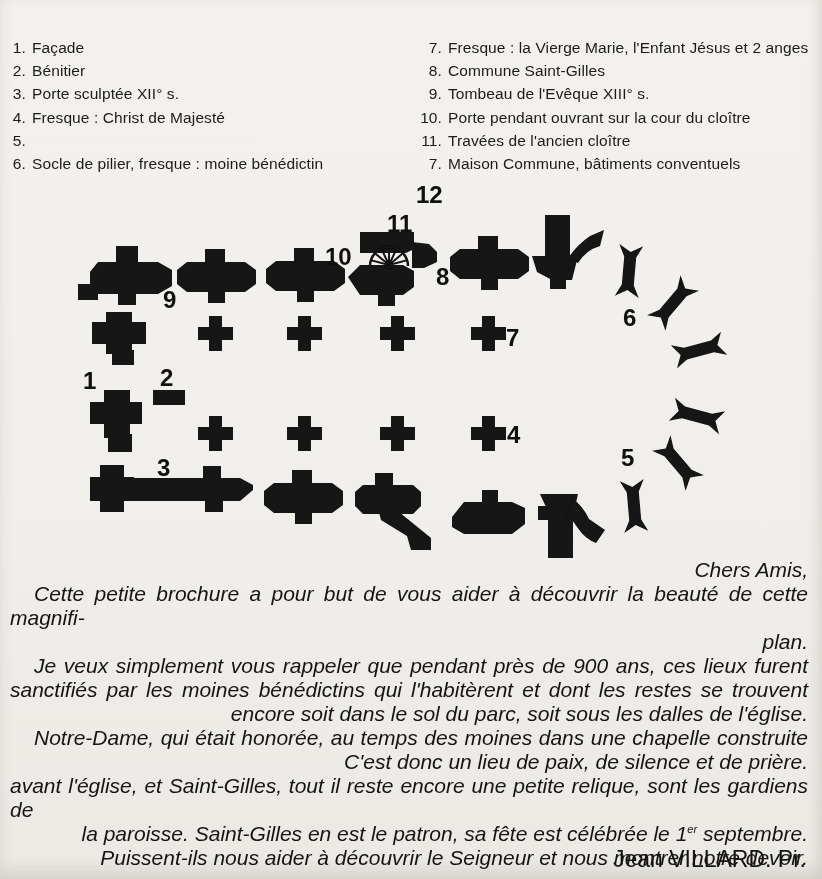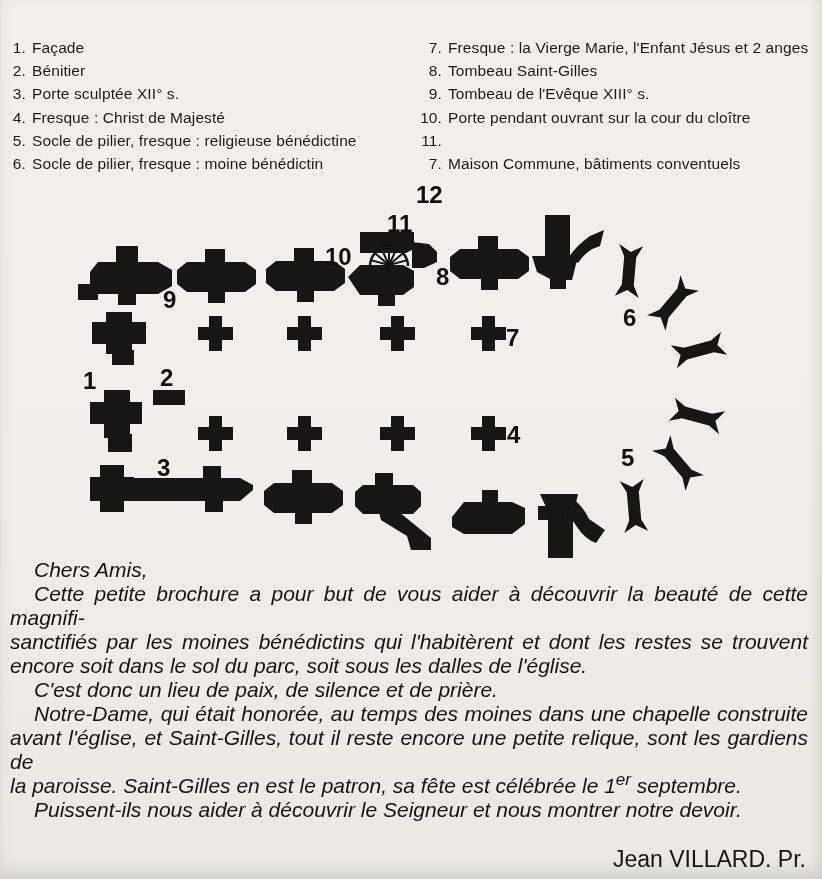--- a/index.html
+++ b/index.html
@@ -21,24 +21,24 @@
   .plan{position:absolute;left:0;top:172px;width:822px;height:390px;}
   .plan path,.plan rect,.plan polygon,.plan circle{fill:#121212;}
   .plan .stroke{fill:none;stroke:#121212;}
   .plan text{font:bold 24px "Liberation Sans",sans-serif;fill:#101010;}
   
   .letter{
     position:absolute;left:10px;top:558px;width:798px;
     font-style:italic;font-size:21px;line-height:24px;letter-spacing:0;
     color:#141414;
   }
-  .ln{white-space:nowrap;}
+  .ln{white-space:nowrap;text-align:right;}
   .ln.j{white-space:normal;text-align:justify;text-align-last:justify;}
   .ln.ind{text-indent:24px;}
-  .ln sup{font-size:17px;line-height:0;}
+  .ln sup{font-size:11px;line-height:0;}
   .signature{
     position:absolute;right:16px;top:846px;
     font-size:23px;font-style:normal;color:#141414;
   }
 </style>
 </head>
 <body>
 
 <div class="page">
 
@@ -54,46 +54,46 @@
     <div class="lrow">
         <span class="lnum">3.</span>
         <span class="ltxt">Porte sculptée XII° s.</span>
       </div>
     <div class="lrow">
         <span class="lnum">4.</span>
         <span class="ltxt">Fresque : Christ de Majesté</span>
       </div>
     <div class="lrow">
         <span class="lnum">5.</span>
-        <span class="ltxt">Socle de pilier, fresque : religieuse bénédictine</span>
       </div>
     <div class="lrow">
         <span class="lnum">6.</span>
         <span class="ltxt">Socle de pilier, fresque : moine bénédictin</span>
       </div>
   </div>
   <div class="legend-col legend-right">
     <div class="lrow">
         <span class="lnum">7.</span>
         <span class="ltxt">Fresque : la Vierge Marie, l'Enfant Jésus et 2 anges</span>
       </div>
     <div class="lrow">
         <span class="lnum">8.</span>
-        <span class="ltxt">Tombeau Saint-Gilles</span>
+        <span class="ltxt">Commune Saint-Gilles</span>
       </div>
     <div class="lrow">
         <span class="lnum">9.</span>
         <span class="ltxt">Tombeau de l'Evêque XIII° s.</span>
       </div>
     <div class="lrow">
         <span class="lnum">10.</span>
         <span class="ltxt">Porte pendant ouvrant sur la cour du cloître</span>
       </div>
     <div class="lrow">
         <span class="lnum">11.</span>
+        <span class="ltxt">Travées de l'ancien cloître</span>
       </div>
     <div class="lrow">
         <span class="lnum">7.</span>
         <span class="ltxt">Maison Commune, bâtiments conventuels</span>
       </div>
   </div>
 
   <svg class="plan" viewBox="0 0 822 390">
     <defs>
       <filter id="soft" x="-5%" y="-5%" width="110%" height="110%">
@@ -191,24 +191,26 @@
       <text x="163" y="136">9</text>
       <text x="325" y="93">10</text>
       <text x="387" y="60">11</text>
       <text x="416" y="31">12</text>
     </g>
   </svg>
 
   <div class="letter">
     <div class="ln ind">Chers Amis,</div>
     <div class="ln ind j">Cette petite brochure a pour but de vous aider à découvrir la beauté de cette magnifi-</div>
+    <div class="ln">plan.</div>
+    <div class="ln ind j">Je veux simplement vous rappeler que pendant près de 900 ans, ces lieux furent</div>
     <div class="ln j">sanctifiés par les moines bénédictins qui l'habitèrent et dont les restes se trouvent</div>
     <div class="ln">encore soit dans le sol du parc, soit sous les dalles de l'église.</div>
+    <div class="ln ind j">Notre-Dame, qui était honorée, au temps des moines dans une chapelle construite</div>
     <div class="ln ind">C'est donc un lieu de paix, de silence et de prière.</div>
-    <div class="ln ind j">Notre-Dame, qui était honorée, au temps des moines dans une chapelle construite</div>
     <div class="ln j">avant l'église, et Saint-Gilles, tout il reste encore une petite relique, sont les gardiens de</div>
     <div class="ln"><span>la paroisse. Saint-Gilles en est le patron, sa fête est célébrée le 1</span><sup>er</sup><span> septembre.</span></div>
     <div class="ln ind">Puissent-ils nous aider à découvrir le Seigneur et nous montrer notre devoir.</div>
   </div>
 
   <div class="signature">Jean VILLARD. Pr.</div>
 
 </div>
 
 </body></html>

